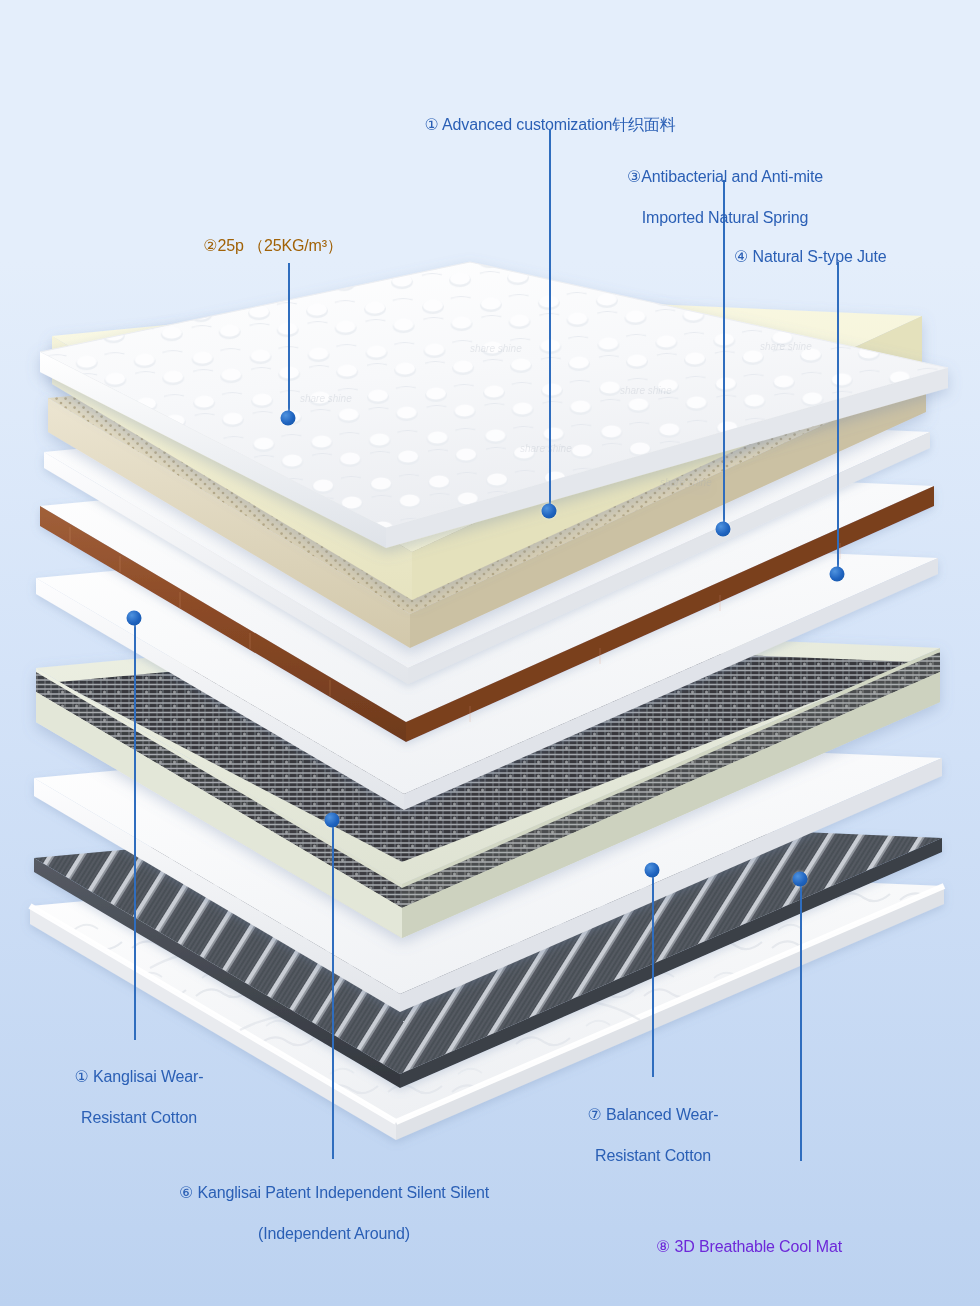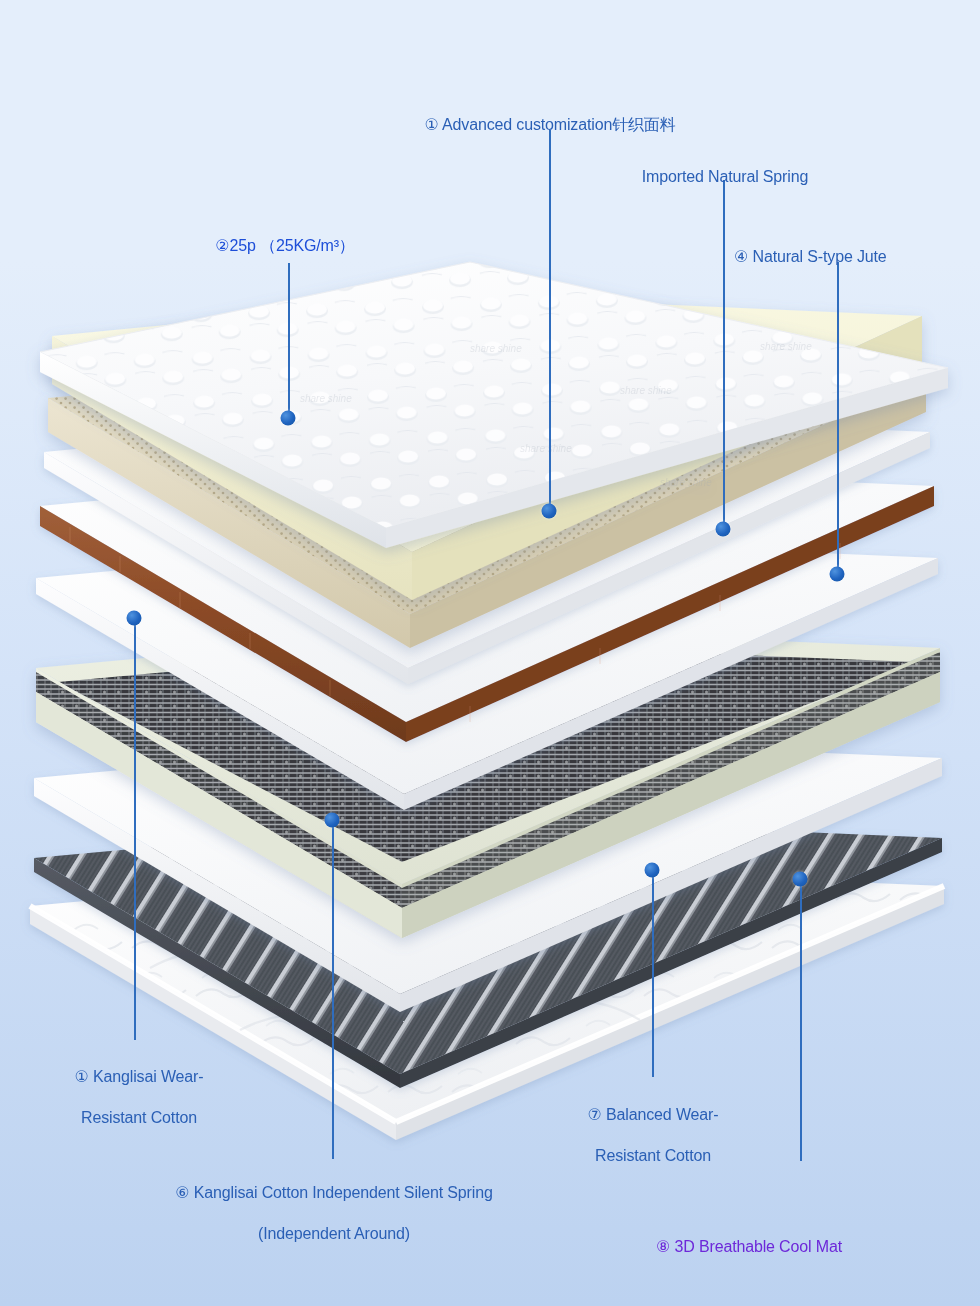--- a/index.html
+++ b/index.html
@@ -287,45 +287,46 @@
   <div class="dot" style="left:134px;top:618px;"></div>
   <div class="dot" style="left:332px;top:820px;"></div>
   <div class="dot" style="left:652px;top:870px;"></div>
   <div class="dot" style="left:800px;top:879px;"></div>
 
   <div class="label c" style="left: 210px; top: 94px; width: 680px; color: rgb(42, 95, 181);">
     <div>① Advanced customization针织面料</div>
   </div>
 
   <div class="label c" style="left: 520px; top: 146px; width: 410px; color: rgb(42, 95, 181);">
+    <div>③Antibacterial and Anti-mite</div>
     <div>Imported Natural Spring</div>
   </div>
 
-  <div class="label c" style="left: 20px; top: 194px; width: 530px; color: #1d4ed8;">
+  <div class="label c" style="left: 8px; top: 194px; width: 530px; color: #a16207;">
     <div>
       <span>②25p （25KG/m³）</span>
     </div>
   </div>
 
   <div class="label l" style="left: 734px; top: 226px; width: 260px; color: rgb(42, 95, 181);">
     <div>④ Natural S-type Jute</div>
   </div>
 
   <div class="label c" style="left: 6px; top: 1046px; width: 266px; color: rgb(42, 95, 181);">
     <div>① Kanglisai Wear-</div>
     <div>Resistant Cotton</div>
   </div>
 
   <div class="label c" style="left: 520px; top: 1084px; width: 266px; color: rgb(42, 95, 181);">
     <div>⑦ Balanced Wear-</div>
     <div>Resistant Cotton</div>
   </div>
 
   <div class="label c" style="left: 50px; top: 1162px; width: 568px; color: rgb(42, 95, 181);">
-    <div>⑥ Kanglisai Cotton Independent Silent Spring</div>
+    <div>⑥ Kanglisai Patent Independent Silent Silent</div>
     <div>(Independent Around)</div>
   </div>
 
   <div class="label l" style="left: 656px; top: 1216px; width: 320px; color: #6d28d9;">
     <div>⑧ 3D Breathable Cool Mat</div>
   </div>
 
 </div>
 
 </body></html>

